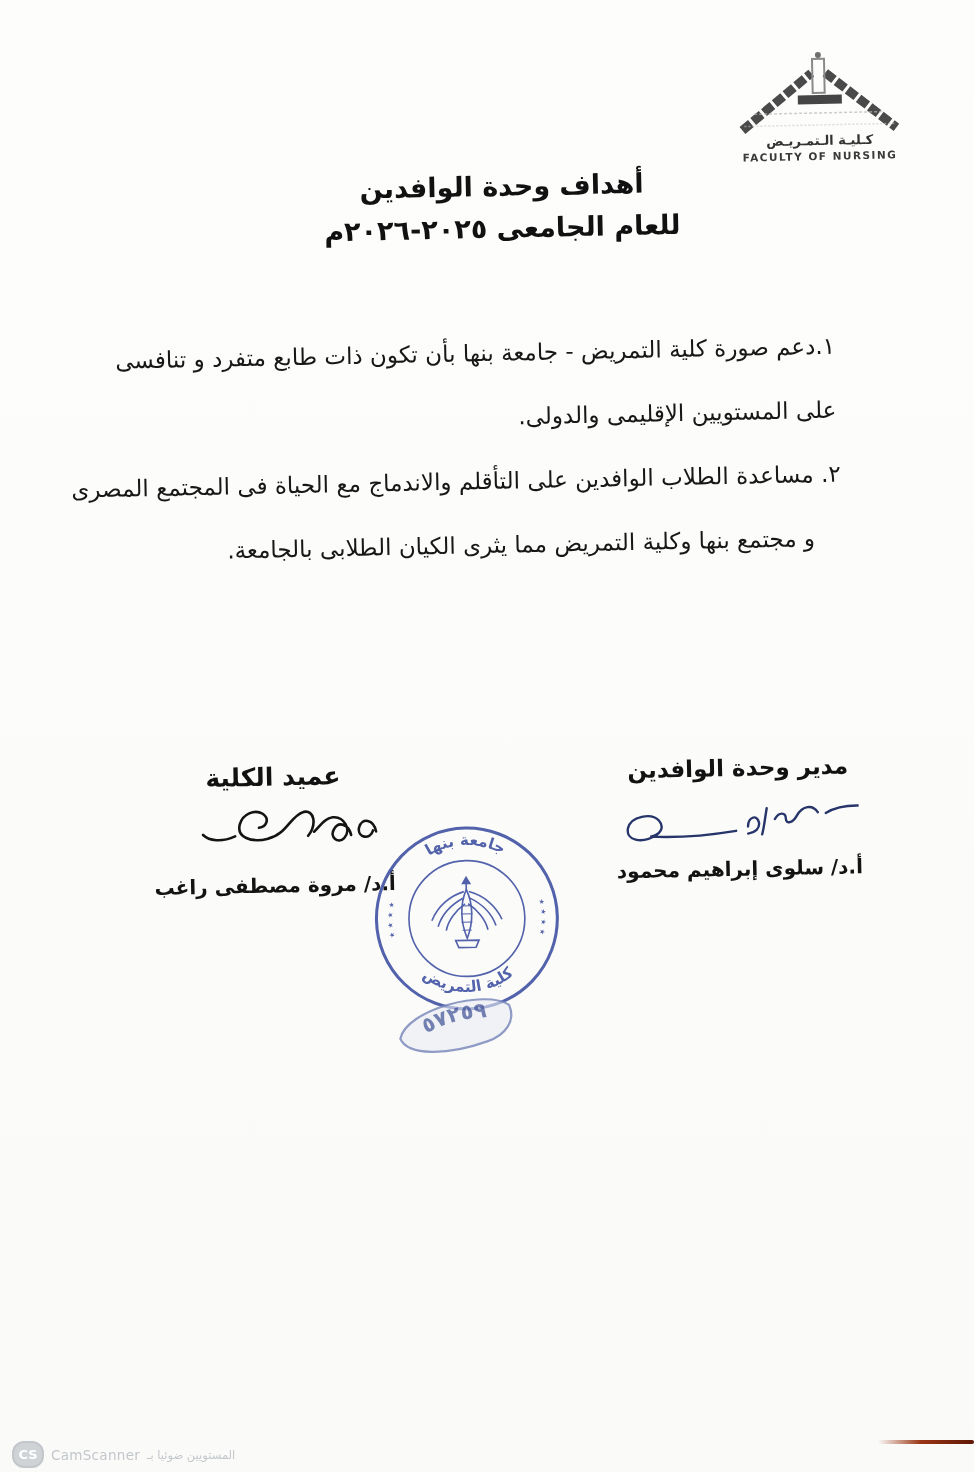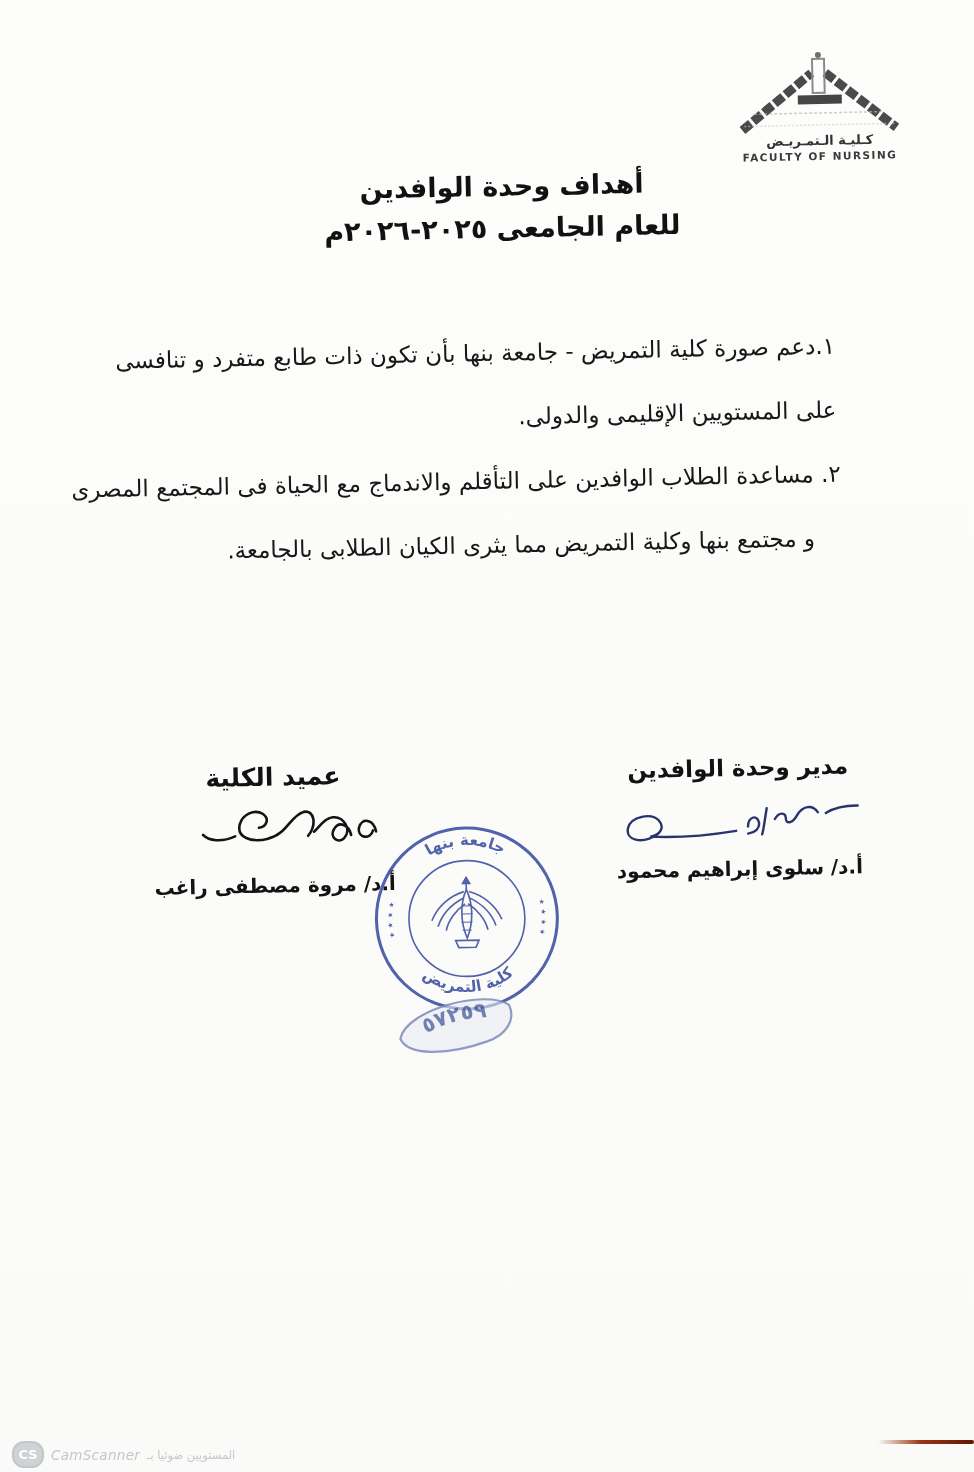--- a/index.html
+++ b/index.html
@@ -47,21 +47,21 @@
   
   .number-stamp{position:absolute;left:382px;top:988px;width:128px;height:64px;transform:rotate(-9deg);opacity:.85;}
 
   
   .watermark{position:absolute;left:12px;top:1441px;display:flex;align-items:center;gap:7px;color:#c3c7cb;}
   .cs-badge{
     width:28px;height:23px;border:2px solid #c3c7cb;border-radius:12px;
     display:flex;align-items:center;justify-content:center;
     font-weight:bold;font-size:13px;line-height:1;background:#cfd3d6;color:#ffffff;
   }
-  .wm-brand{font-size:13.5px;letter-spacing:.3px;font-style:italic;}
+  .wm-brand{font-size:13.5px;letter-spacing:.3px;}
   .wm-ar{font-size:11.5px;direction:rtl;}
 
   
   .red-streak{
     position:absolute;right:0;top:1440px;width:96px;height:4px;border-radius:2px;
     background:linear-gradient(to left,#5f1806,#9a3414 55%,rgba(154,52,20,0));
   }
 </style>
 </head>
 <body>

